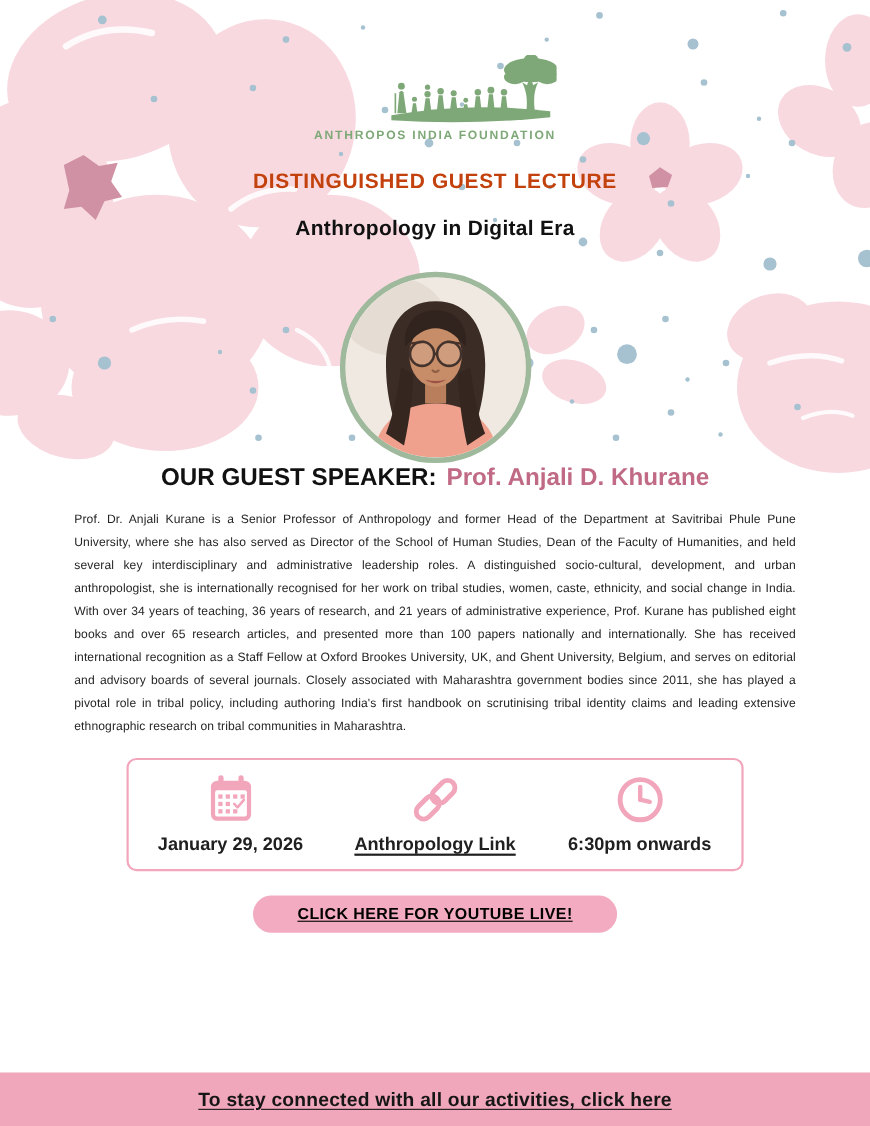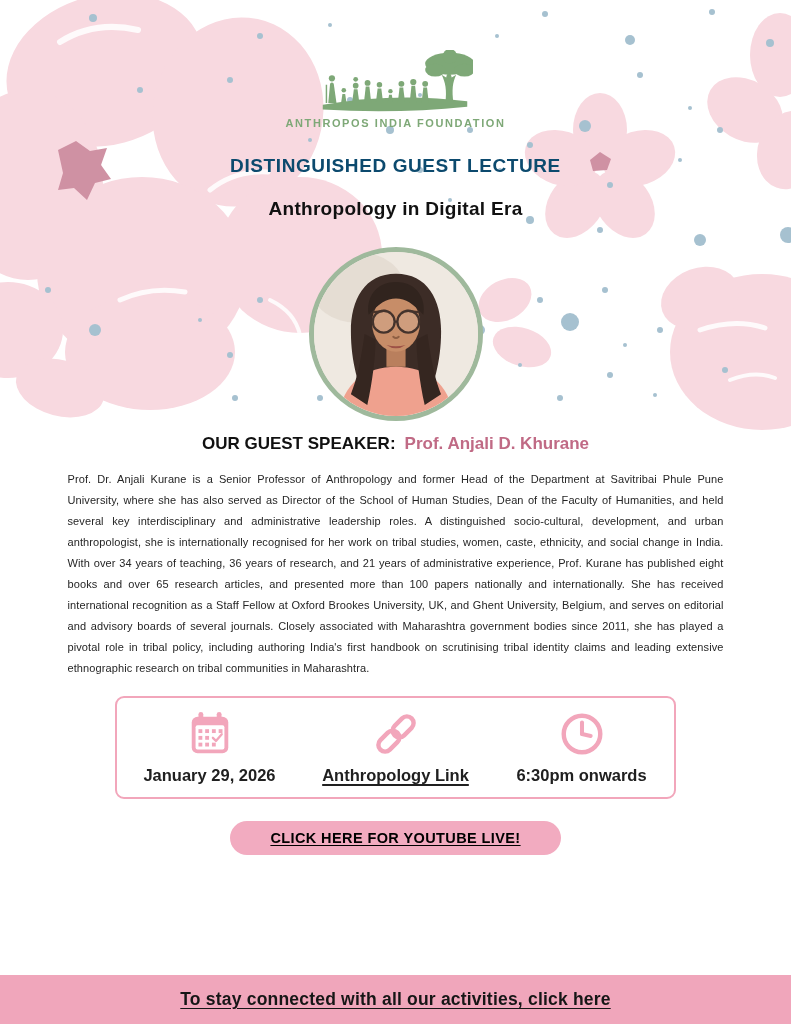--- a/index.html
+++ b/index.html
@@ -10,40 +10,40 @@
     display:flex; flex-direction:column; align-items:center;
   }
   .decor{position:absolute; top:0; left:0; pointer-events:none; z-index:0;}
   .petal{fill:var(--petal-pink,#f8d9e0);}
   .petal-dark{fill:var(--petal-accent,#cf91a3);}
   .dot{fill:var(--dot-blue,#a6c1d0);}
   .wisp{stroke:#ffffff; fill:none; stroke-linecap:round; opacity:.85;}
 
   .content{position:relative; z-index:1; width:100%; flex:1; display:flex; flex-direction:column; align-items:center;}
 
-  .logo{margin-top:50px; display:flex; flex-direction:column; align-items:center;}
+  .logo{margin-top:50px; display:flex; flex-direction:column; align-items:flex-end;}
   .logo-art{width:156px; height:64px; display:block;}
   .logo-art *{fill:var(--logo-green,#7ea877);}
   .logo-art .stroke-only{fill:none; stroke:var(--logo-green,#7ea877);}
   .logo-text{
     margin-top:3px; font-size:11px; font-weight:bold; letter-spacing:1.6px;
     color:var(--logo-green,#7ea877);
   }
 
-  .title{margin:26px 0 0 0; font-size:19px; font-weight:800; letter-spacing:.6px; color:#0c4a6e;}
+  .title{margin:26px 0 0 0; font-size:19px; font-weight:800; letter-spacing:.6px; color:#c2410c;}
   .subtitle{margin:21px 0 0 0; font-size:19px; font-weight:700; letter-spacing:.3px; color:#111;}
 
   .photo{
     margin-top:27px; width:164px; height:164px; border-radius:50%;
     border:5px solid var(--photo-border-green,#9fb99c);
     overflow:hidden; background:#efe9e1;
   }
   .photo svg{display:block; width:100%; height:100%;}
 
-  .speaker-line{margin-top:13px; font-size:17px; font-weight:800; color:#111; display:flex; align-items:flex-end;}
+  .speaker-line{font-size:22px; font-weight:800; color:#111; display:flex; align-items:flex-end;}
   .speaker-name{color:var(--speaker-name-pink,#c06a85); margin-left:9px;}
 
   .bio{
     width:656px; margin:15px 0 0 0; font-size:11px; line-height:21px;
     text-align:justify; color:#252525; letter-spacing:.1px;
   }
 
   .info-box{
     margin-top:17px; width:561px; background:#fff;
     border:2px solid var(--accent-pink,#f2a6bb); border-radius:9px;

